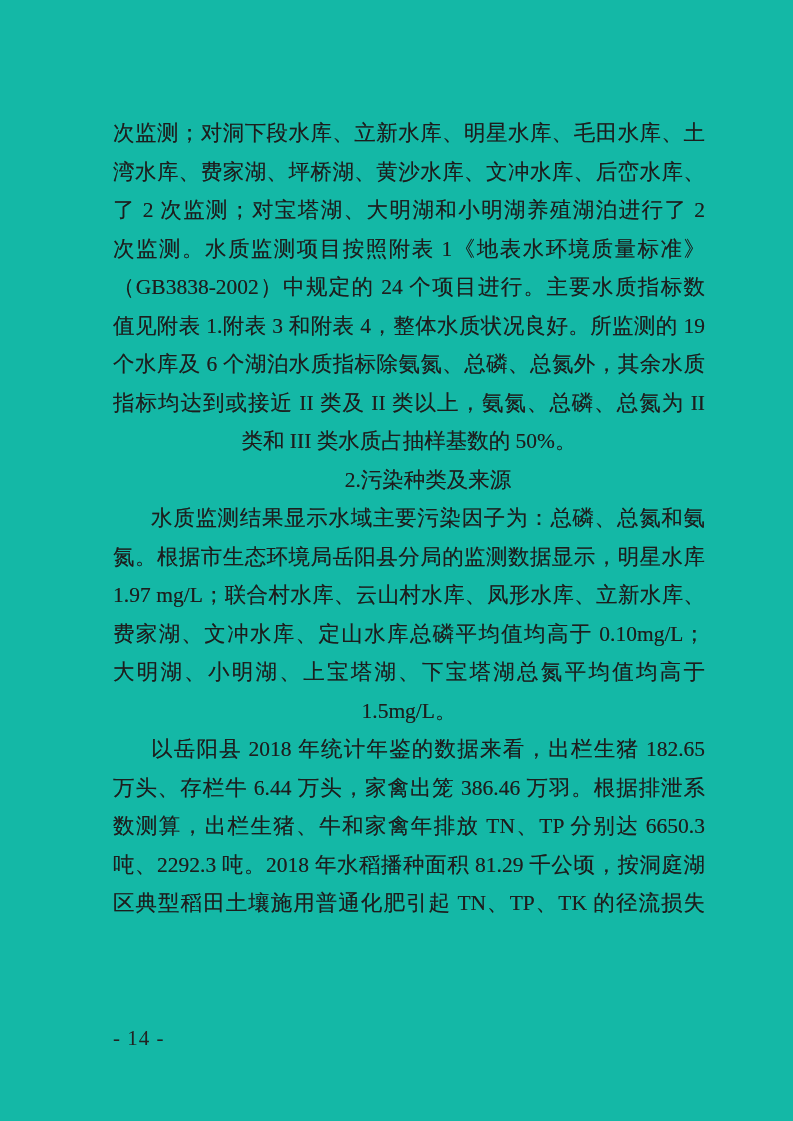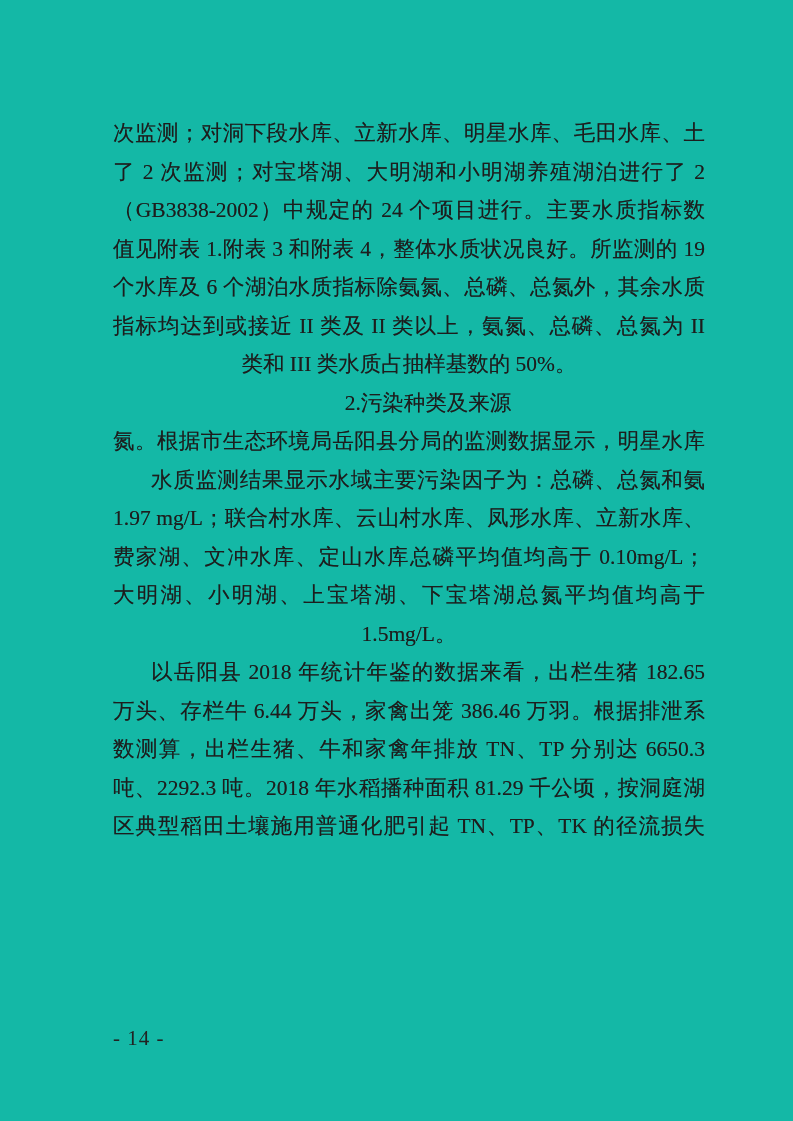--- a/index.html
+++ b/index.html
@@ -46,29 +46,31 @@
     color: #222222;
     letter-spacing: 1px;
   }
 </style>
 </head>
 <body>
 
 <div class="page">
   <div class="textblock">
     <div class="line justify">次监测；对洞下段水库、立新水库、明星水库、毛田水库、土</div>
+    <div class="line justify">湾水库、费家湖、坪桥湖、黄沙水库、文冲水库、后峦水库、</div>
     <div class="line justify">了 2 次监测；对宝塔湖、大明湖和小明湖养殖湖泊进行了 2</div>
+    <div class="line justify">次监测。水质监测项目按照附表 1《地表水环境质量标准》</div>
     <div class="line justify">（GB3838-2002）中规定的 24 个项目进行。主要水质指标数</div>
     <div class="line justify">值见附表 1.附表 3 和附表 4，整体水质状况良好。所监测的 19</div>
     <div class="line justify">个水库及 6 个湖泊水质指标除氨氮、总磷、总氮外，其余水质</div>
     <div class="line justify">指标均达到或接近 II 类及 II 类以上，氨氮、总磷、总氮为 II</div>
     <div class="line">类和 III 类水质占抽样基数的 50%。</div>
     <div class="line indent">2.污染种类及来源</div>
+    <div class="line justify indent">水质监测结果显示水域主要污染因子为：总磷、总氮和氨</div>
     <div class="line justify">氮。根据市生态环境局岳阳县分局的监测数据显示，明星水库</div>
-    <div class="line justify indent">水质监测结果显示水域主要污染因子为：总磷、总氮和氨</div>
     <div class="line justify">1.97 mg/L；联合村水库、云山村水库、凤形水库、立新水库、</div>
     <div class="line justify">费家湖、文冲水库、定山水库总磷平均值均高于 0.10mg/L；</div>
     <div class="line justify">大明湖、小明湖、上宝塔湖、下宝塔湖总氮平均值均高于</div>
     <div class="line">1.5mg/L。</div>
     <div class="line justify indent">以岳阳县 2018 年统计年鉴的数据来看，出栏生猪 182.65</div>
     <div class="line justify">万头、存栏牛 6.44 万头，家禽出笼 386.46 万羽。根据排泄系</div>
     <div class="line justify">数测算，出栏生猪、牛和家禽年排放 TN、TP 分别达 6650.3</div>
     <div class="line justify">吨、2292.3 吨。2018 年水稻播种面积 81.29 千公顷，按洞庭湖</div>
     <div class="line justify">区典型稻田土壤施用普通化肥引起 TN、TP、TK 的径流损失</div>
   </div>

